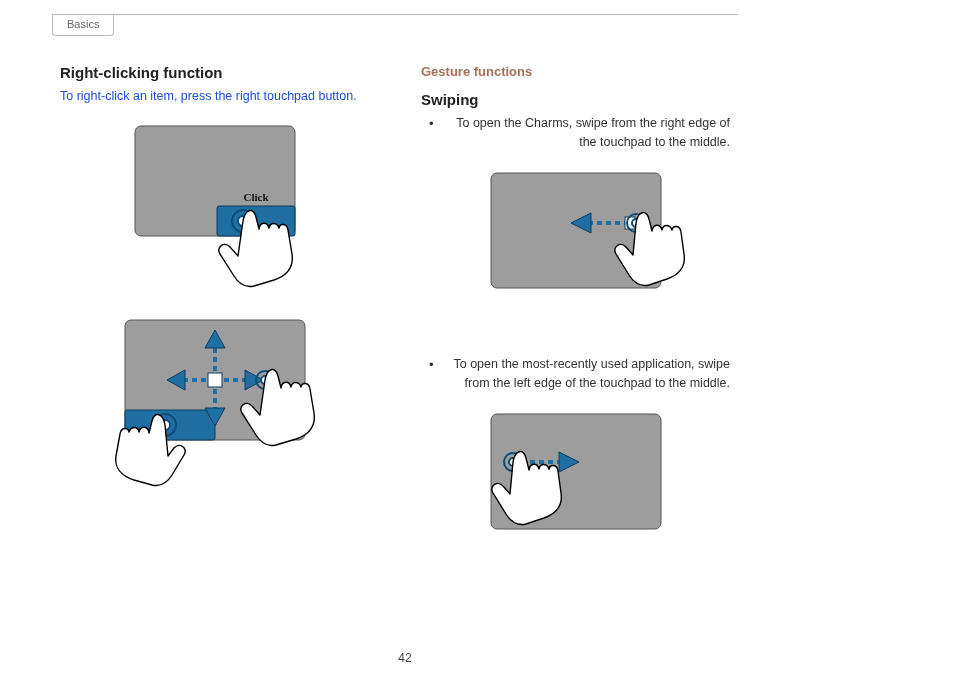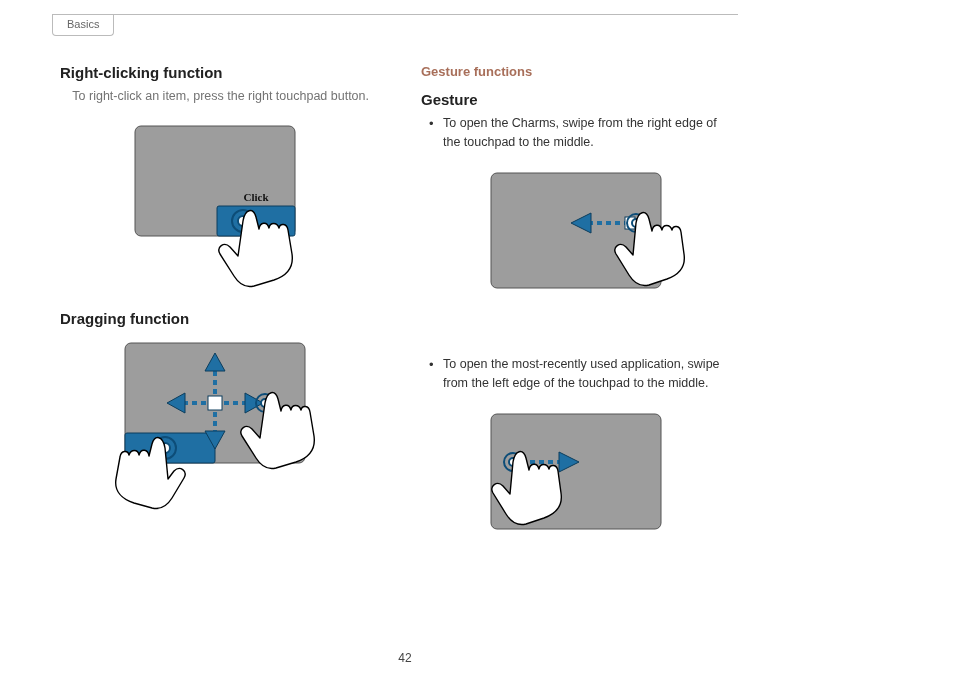--- a/index.html
+++ b/index.html
@@ -54,28 +54,28 @@
   }
   h3.subsection {
     font-size: 15px;
     font-weight: 700;
     color: #222;
     margin: 0 0 6px 0;
   }
   p.body {
     font-size: 12.5px;
     line-height: 1.5;
-    color: #737373;
+    color: #1d4ed8;
     margin: 0 0 12px 0;
-    text-align: right;
   }
   ul.bullets {
     list-style: none;
     padding: 0;
     margin: 0 0 6px 0;
+    text-align: right;
   }
   ul.bullets > li {
     position: relative;
     font-size: 12.5px;
     line-height: 1.55;
     color: #333;
     padding-left: 22px;
     margin-bottom: 10px;
   }
   ul.bullets > li:before {
@@ -185,21 +185,20 @@
             c2 14 -6 22 -18 26
             l-20 6
             c-8 2 -15 -2 -20 -10
             l-14 -22
             c-4 -7 4 -13 10 -7
             l8 9
             z"></path>
         </svg>
       </div>
 
-      <h3 class="subsection">Dragging function</h3>
 
       <div class="figure-wrap">
         <svg class="touchpad" width="300" height="180" viewBox="0 0 300 180">
           <rect class="pad" x="60" y="10" width="180" height="120" rx="6"></rect>
           <rect class="btnzone" x="60" y="100" width="90" height="30" rx="2"></rect>
 
           <g>
             <line class="arrow-dash" x1="150" y1="70" x2="150" y2="36"></line>
             <polygon class="arrow" points="150,20 140,38 160,38"></polygon>
             <line class="arrow-dash" x1="150" y1="70" x2="150" y2="100"></line>
@@ -245,21 +244,21 @@
             c-4 -7 4 -13 10 -7
             l8 9 z"></path>
         </svg>
       </div>
     </div>
 
     <div class="col">
 
       <h2 class="section">Gesture functions</h2>
 
-      <h3 class="subsection">Gesture</h3>
+      <h3 class="subsection">Swiping</h3>
 
       <ul class="bullets">
         <li>To open the Charms, swipe from the right edge of the touchpad to the middle.</li>
       </ul>
 
       <div class="figure-wrap">
         <svg class="touchpad" width="230" height="170" viewBox="0 0 230 170">
           <rect class="pad" x="30" y="10" width="170" height="115" rx="6"></rect>
 
           <line class="arrow-dash" x1="168" y1="60" x2="128" y2="60"></line>

